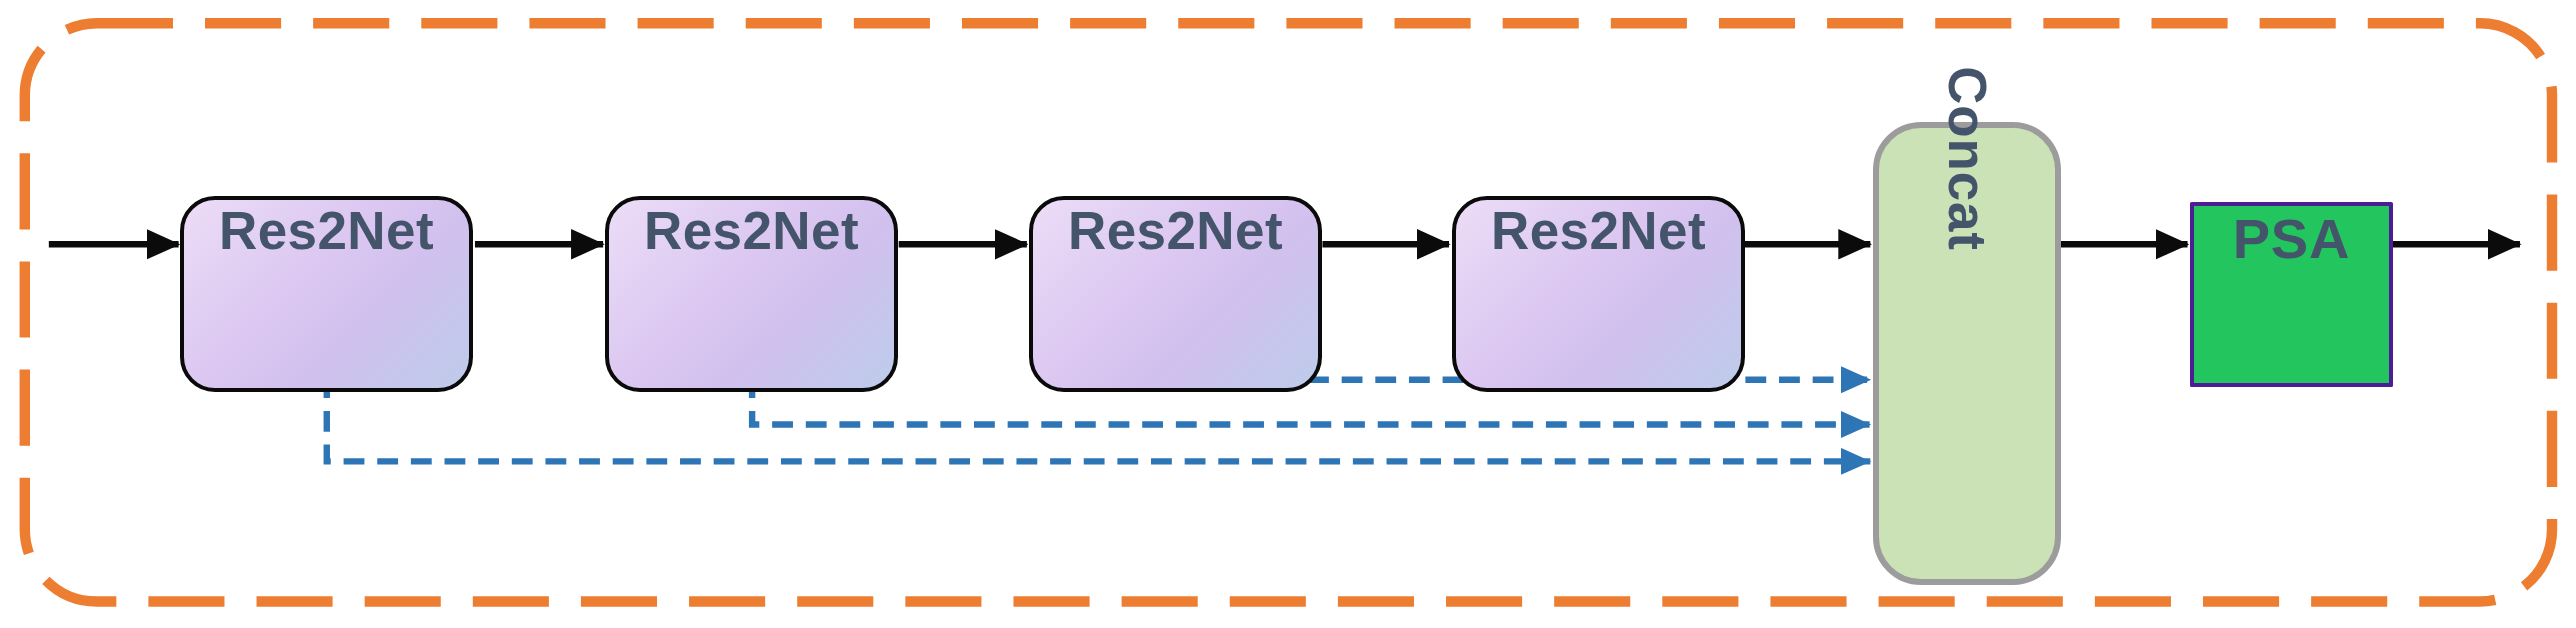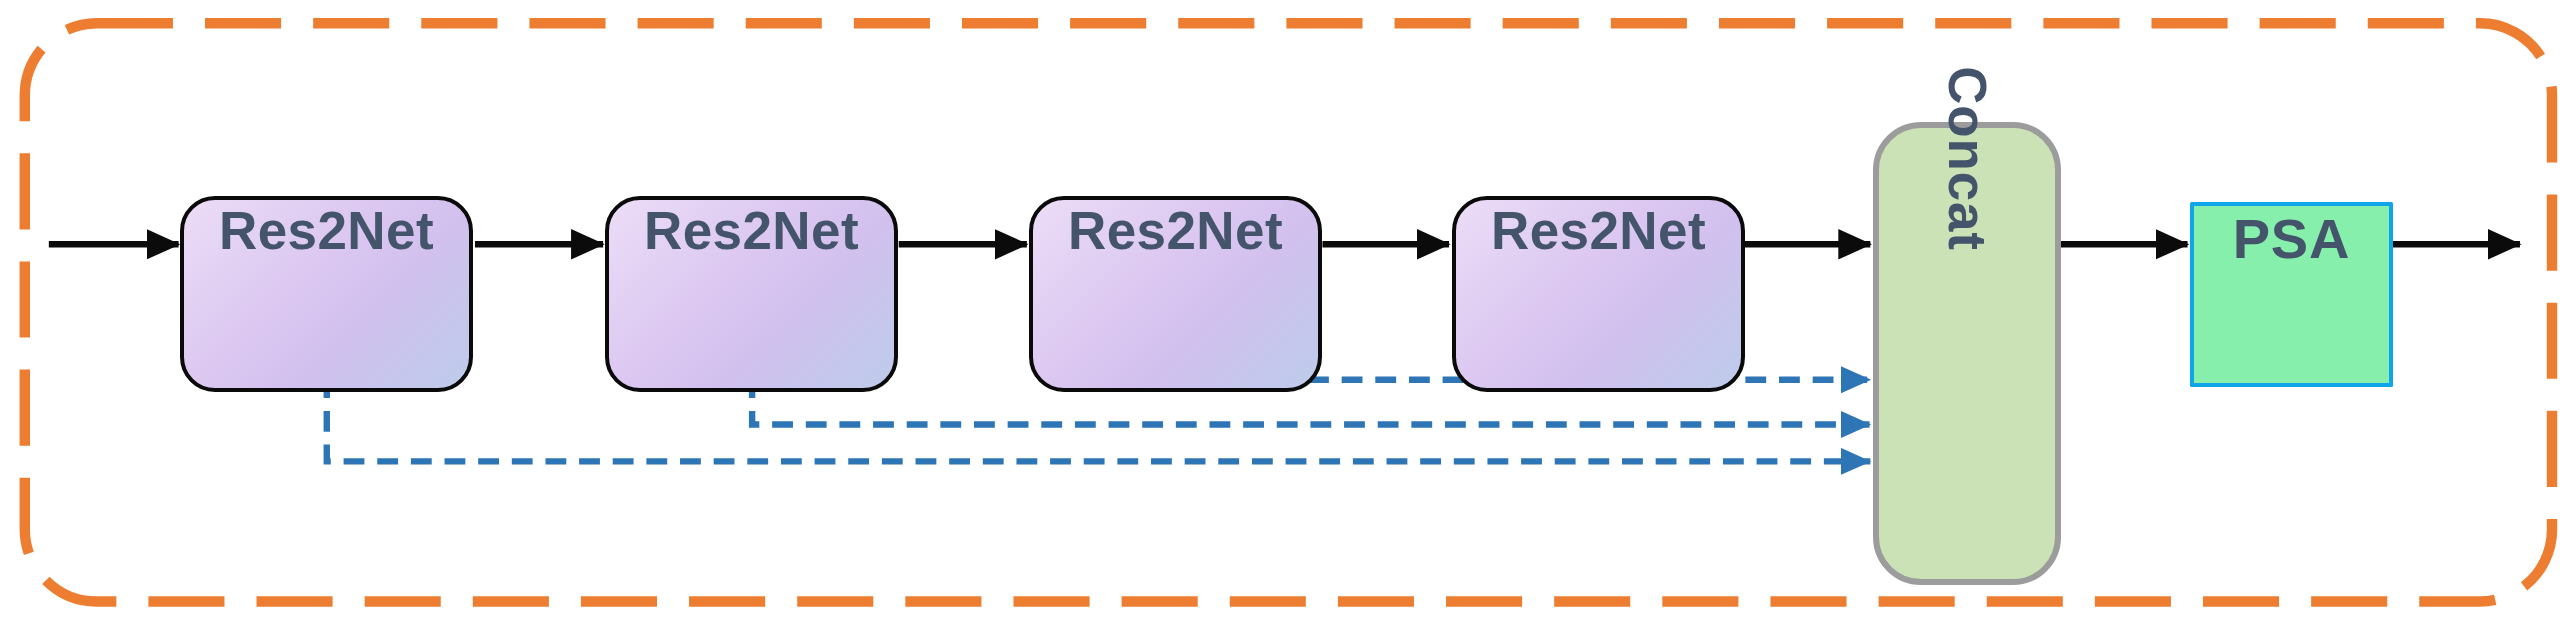--- a/index.html
+++ b/index.html
@@ -61,23 +61,23 @@
   .concat .vtext {
     transform: rotate(90deg);
     white-space: nowrap;
     letter-spacing: 0.8px;
   }
   .psa {
     left: 2190px;
     top: 154px;
     width: 203px;
     height: 185px;
-    border: 4px solid #0ea5e9;
+    border: 4px solid #4c1d95;
     border-radius: 1.6px;
-    background: #86efac;
+    background: #22c55e;
     font-size: 56px;
     letter-spacing: 0.8px;
   }
 </style>
 </head>
 <body>
 
 <div class="stage">
 
   <svg class="wires" viewBox="0 0 3214 784">

